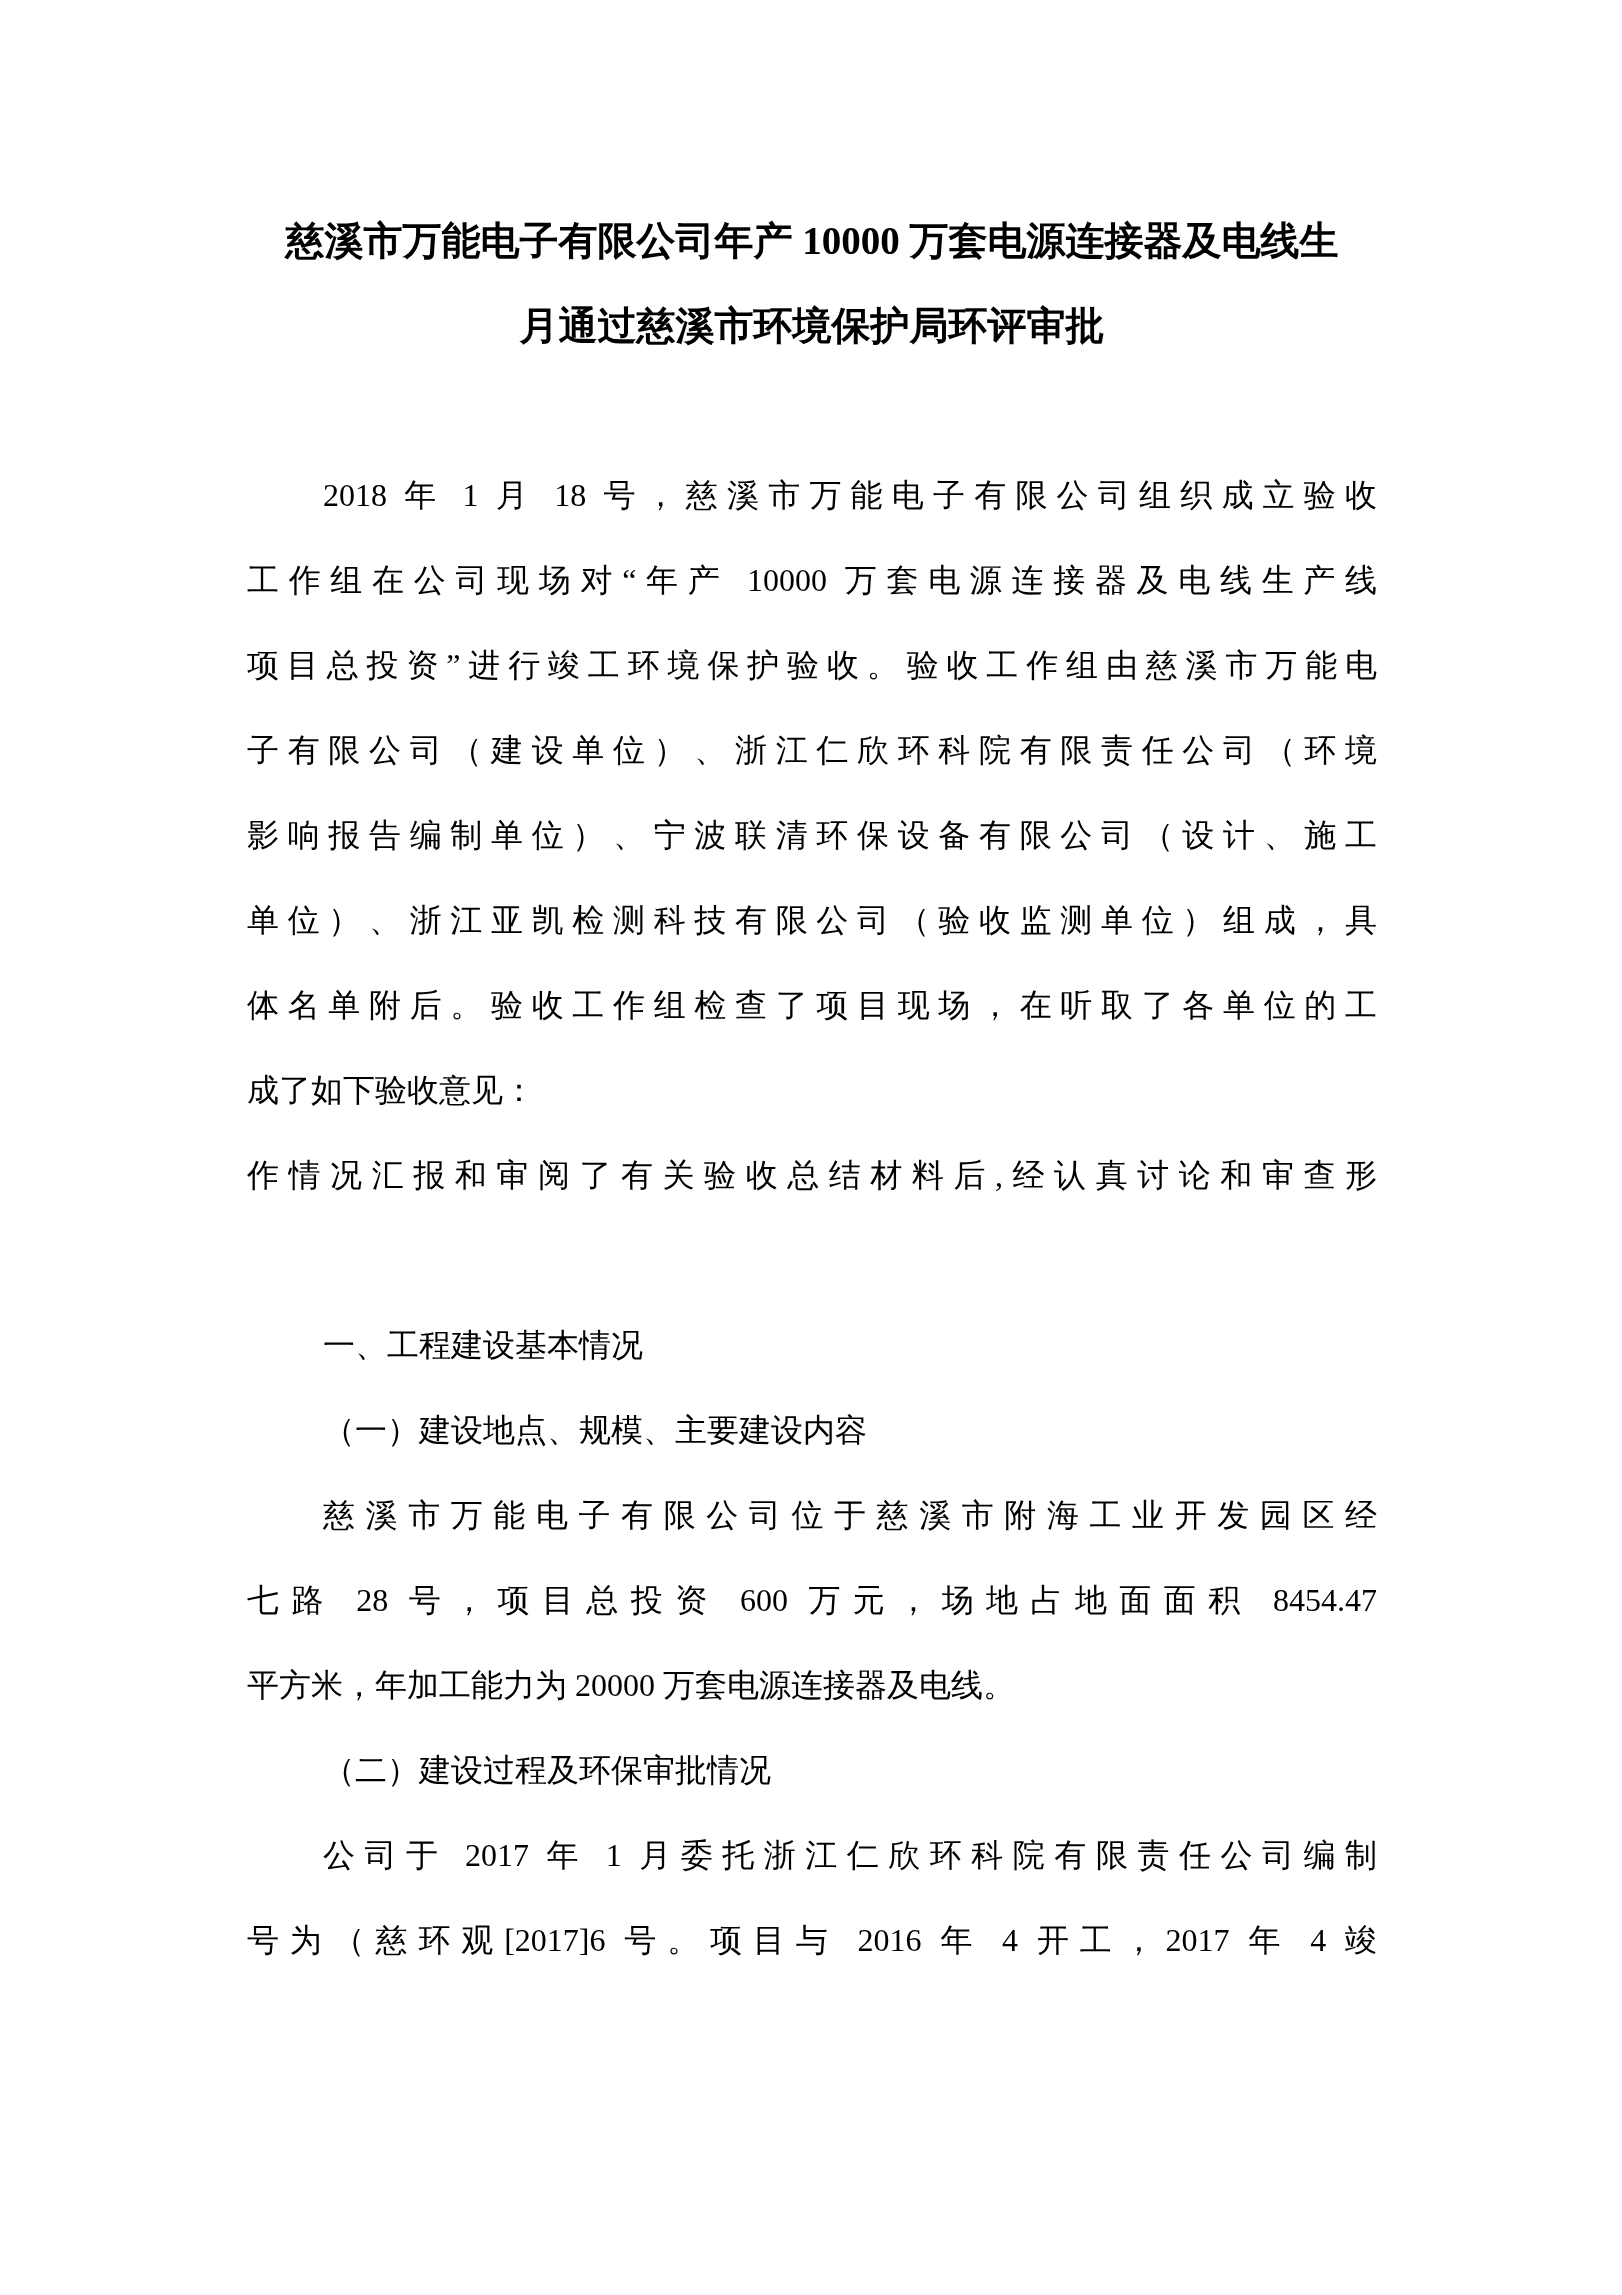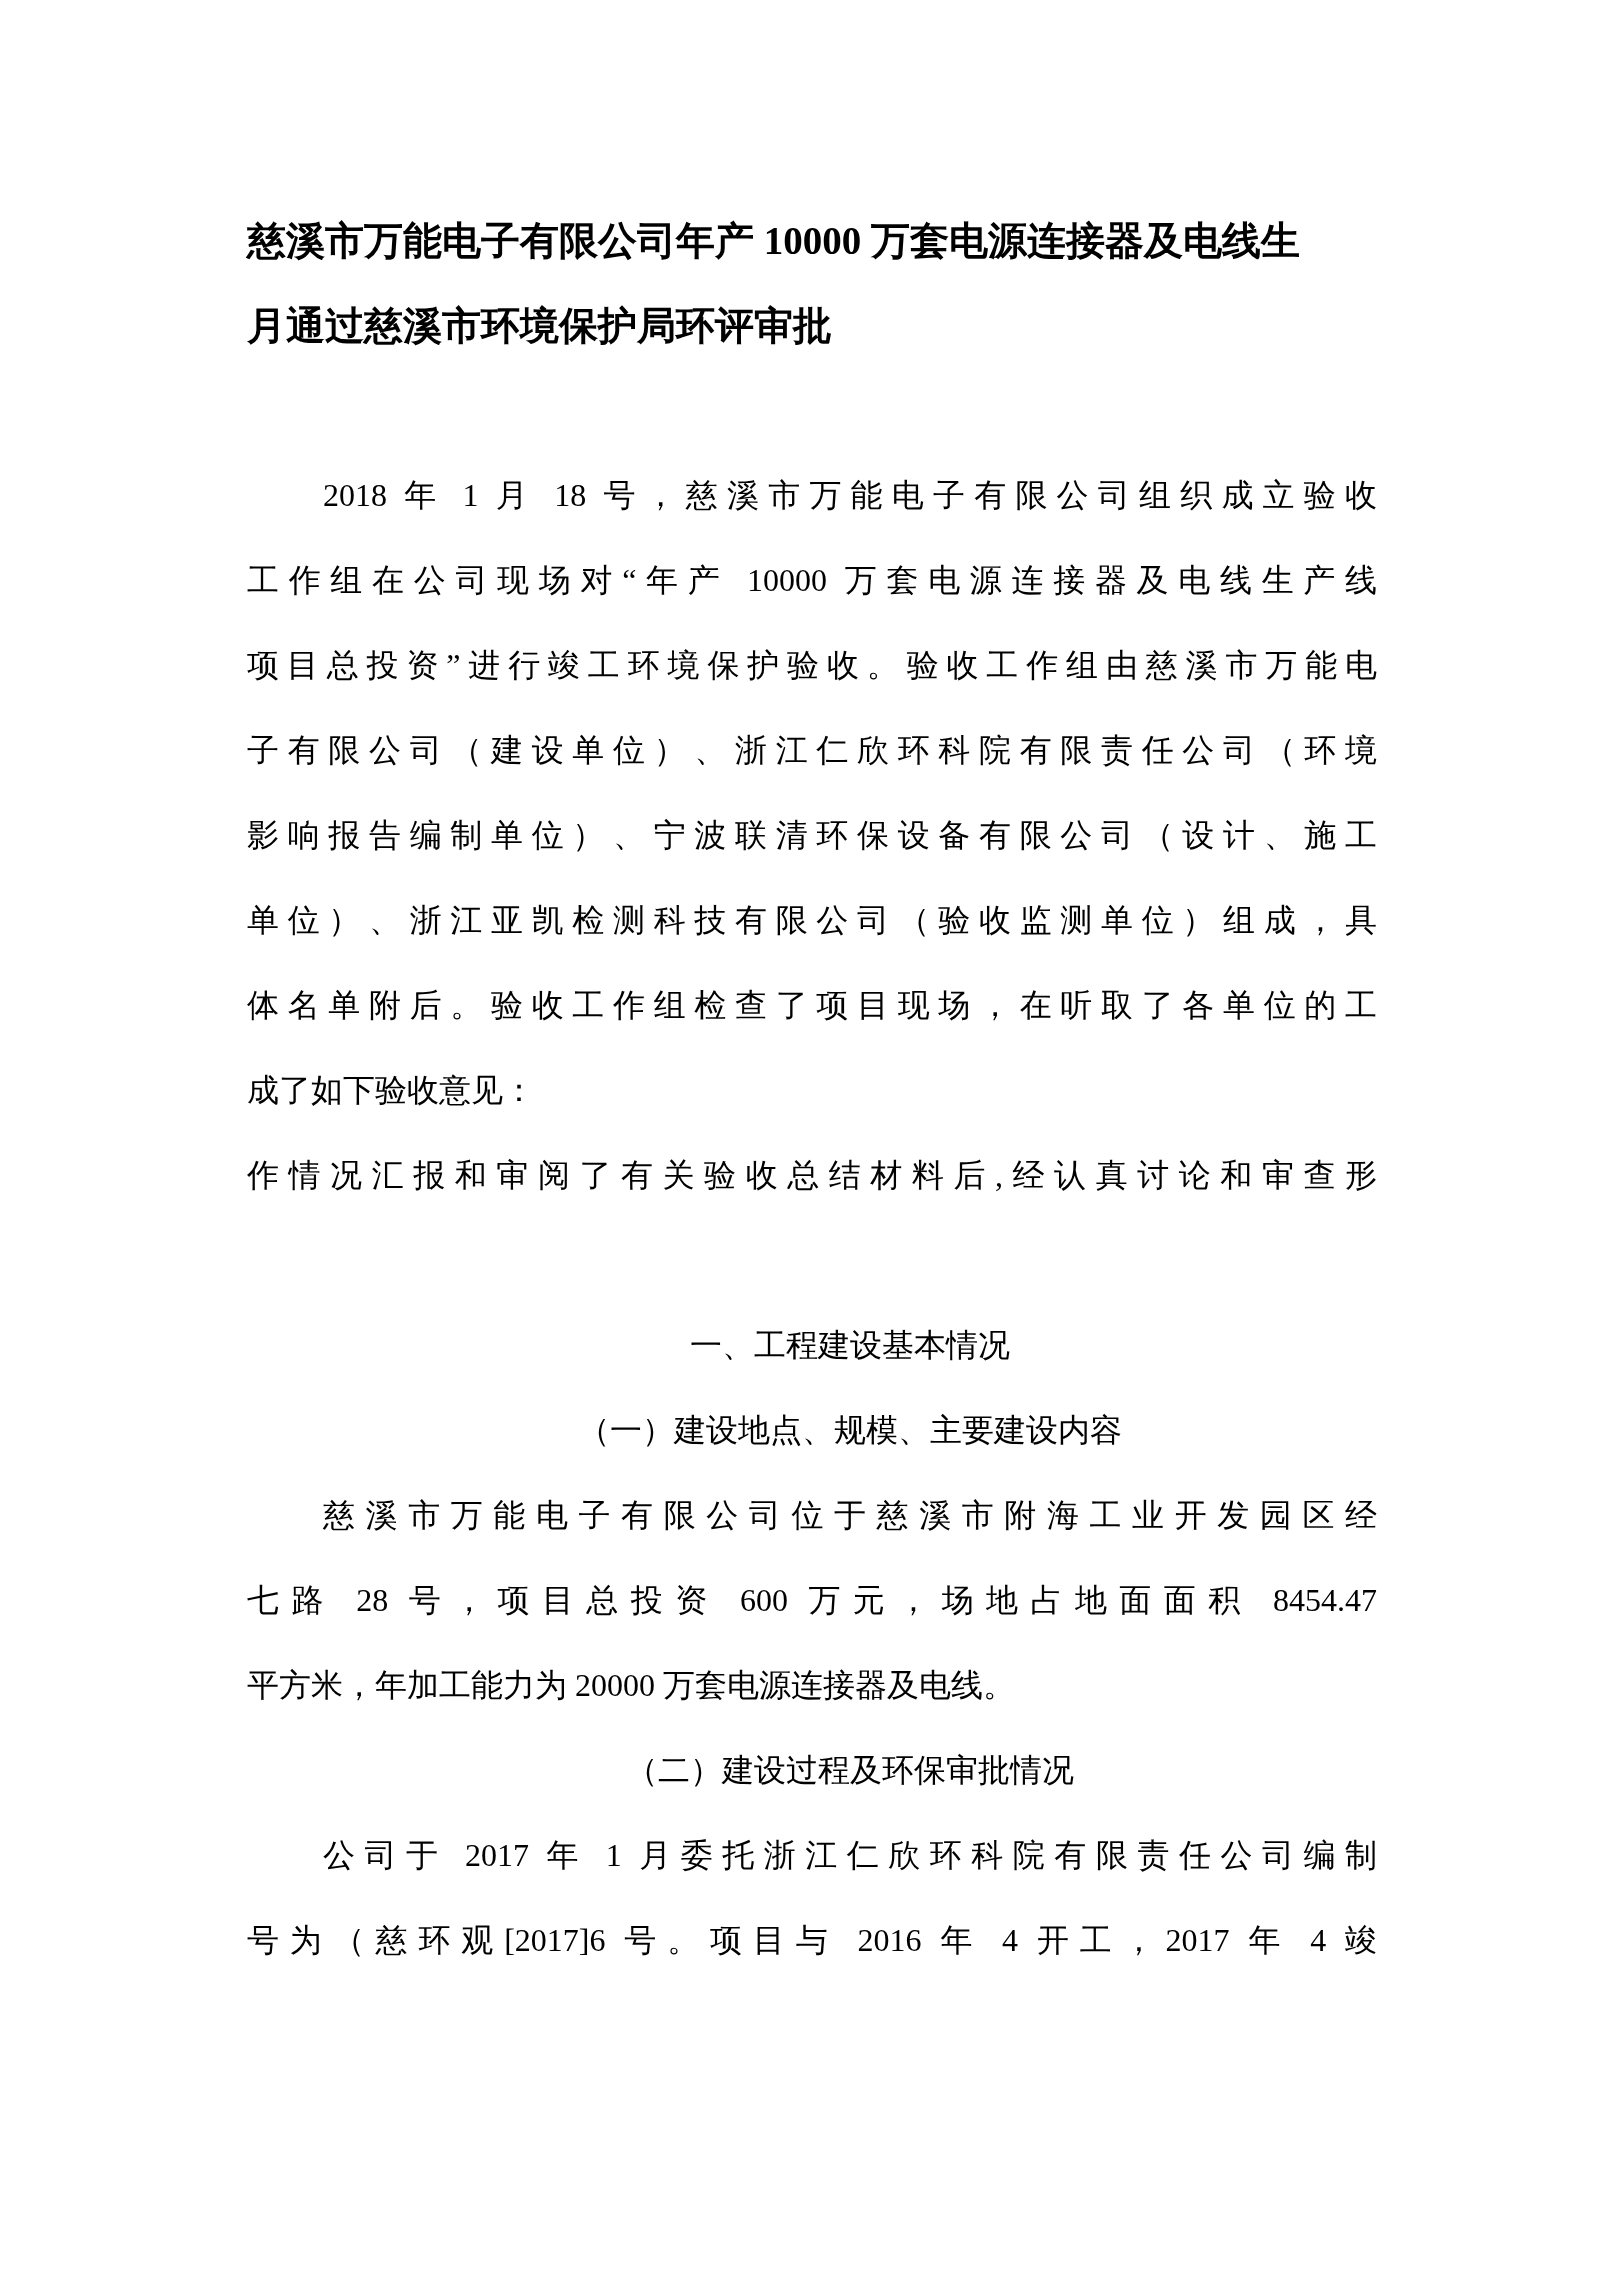--- a/index.html
+++ b/index.html
@@ -33,30 +33,30 @@
     line-height: 85px;
     font-size: 32px;
     color: #000000;
     white-space: nowrap;
   }
   .title-line {
     height: 85px;
     line-height: 85px;
     font-size: 39px;
     font-weight: bold;
+    text-align: center;
     white-space: nowrap;
   }
   .fill {
     white-space: normal;
     text-align: justify;
     text-align-last: justify;
   }
   .indent {
     text-indent: 76px;
-    text-align: center;
   }
   .blank {
     
   }
 </style>
 </head>
 <body>
 
 <div class="page">
   <div class="doc">

